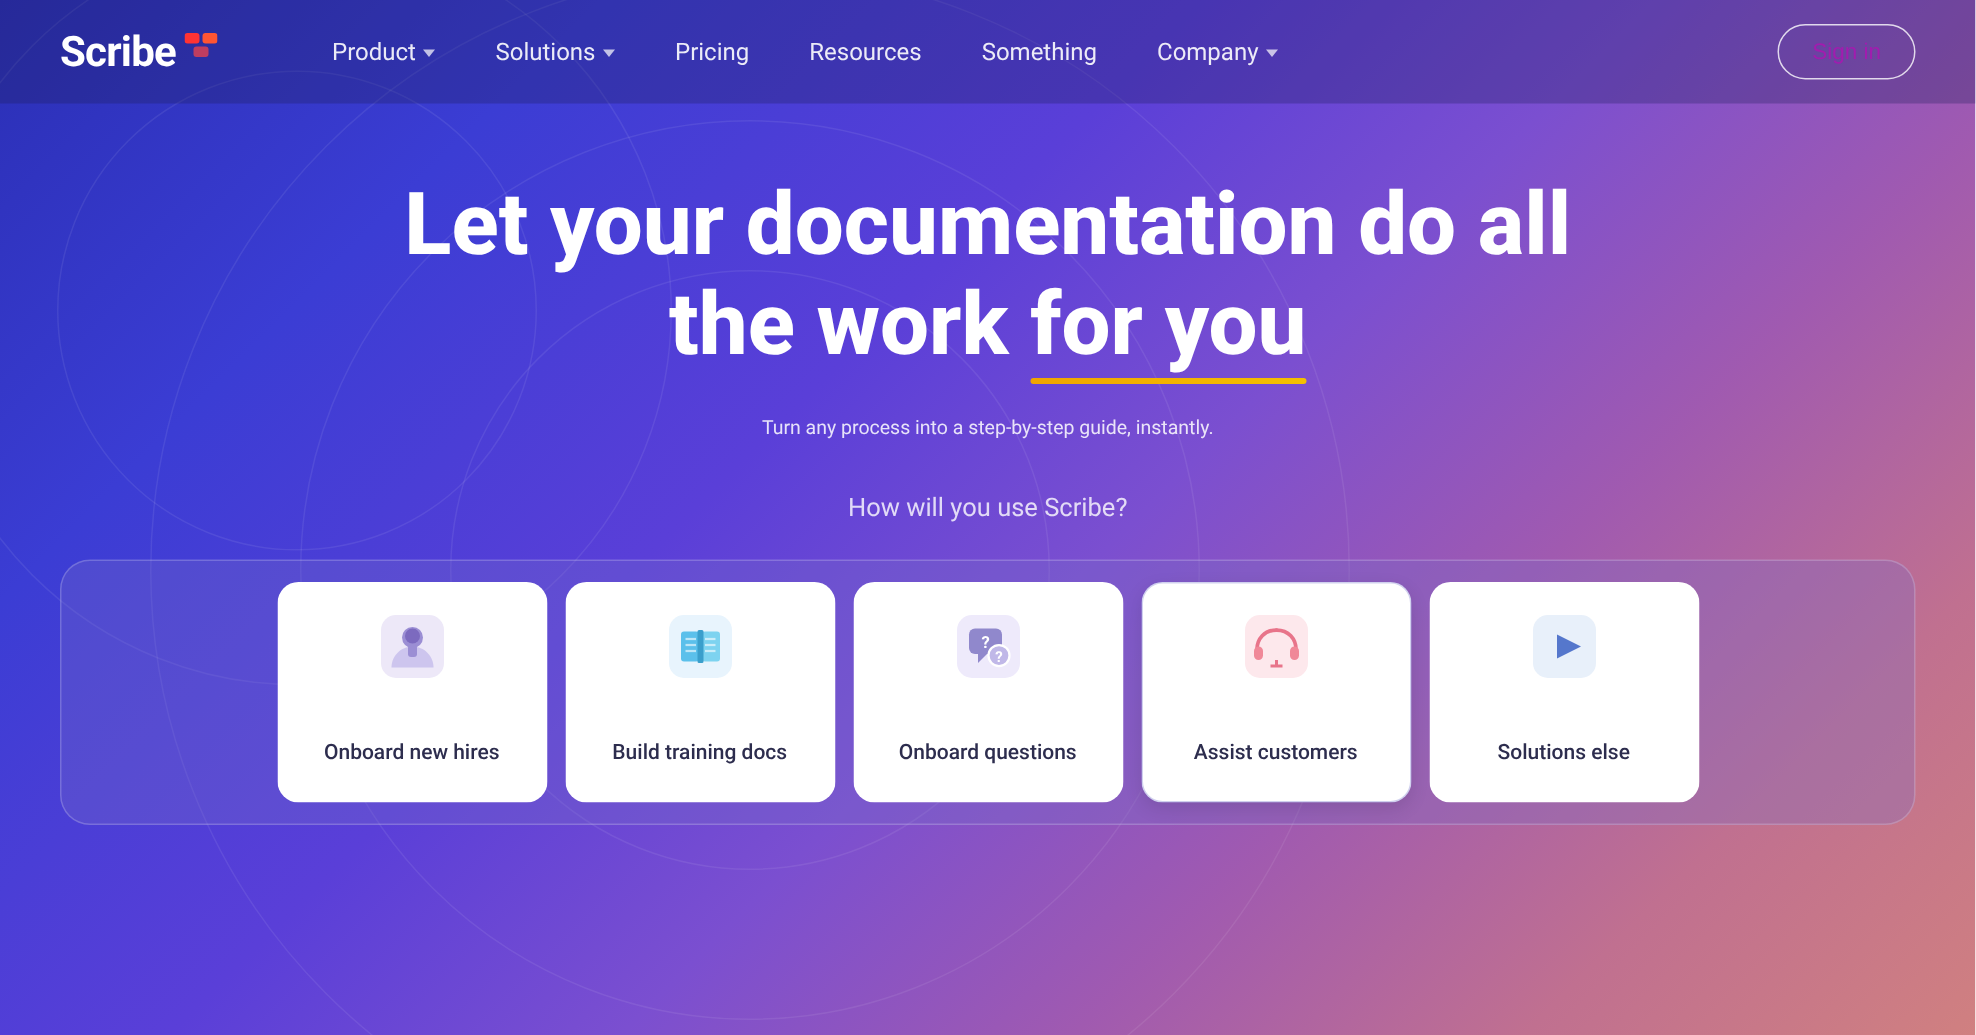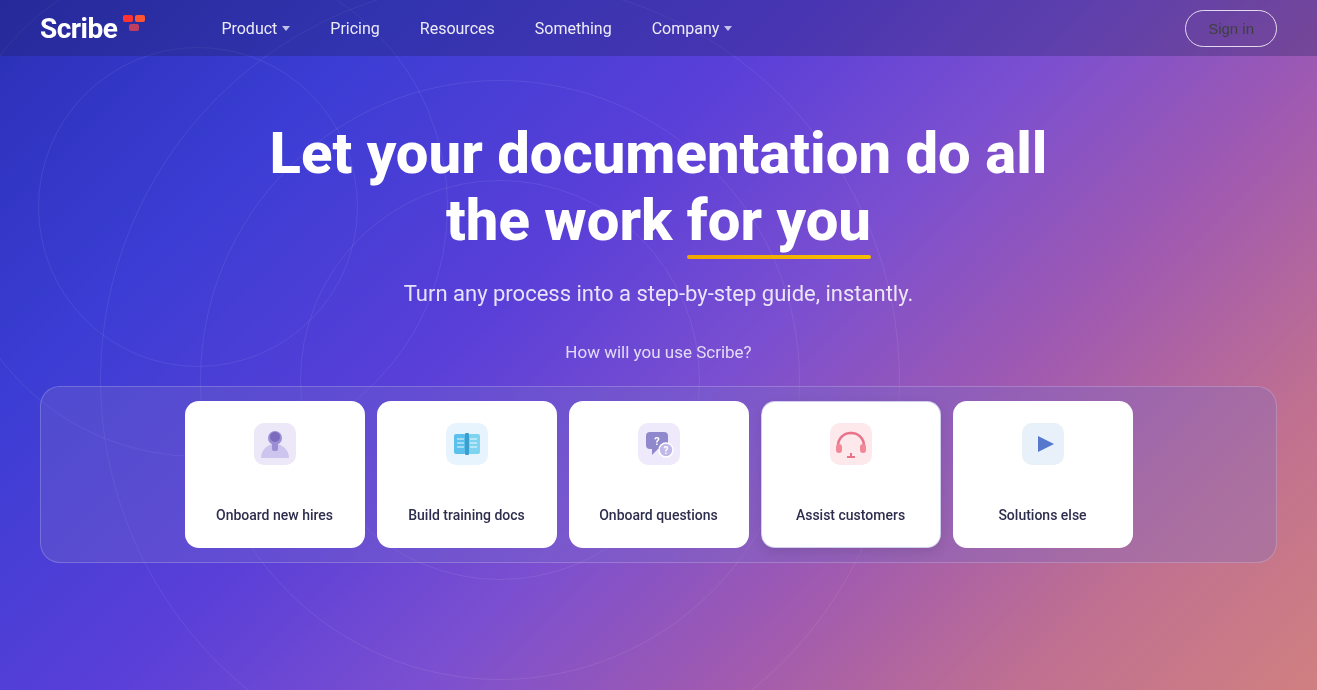--- a/index.html
+++ b/index.html
@@ -33,21 +33,21 @@
       transform: translate(-50%, -50%);
     }
 
     
     nav {
       position: relative;
       z-index: 10;
       display: flex;
       align-items: center;
       padding: 0 40px;
-      height: 56px;
+      height: 69px;
       background: rgba(30, 30, 90, 0.3);
     }
 
     .logo {
       display: flex;
       align-items: center;
       gap: 4px;
       text-decoration: none;
       margin-right: 60px;
     }
@@ -84,37 +84,37 @@
       border-top: 5px solid rgba(255,255,255,0.7);
       margin-top: 1px;
     }
 
     .nav-right {
       margin-left: auto;
     }
     .sign-in-btn {
       background: transparent;
       border: 1.5px solid rgba(255,255,255,0.8);
-      color: #404040;
+      color: #a21caf;
       font-size: 15px;
       font-weight: 500;
       padding: 9px 22px;
       border-radius: 50px;
       cursor: pointer;
       transition: background 0.2s;
     }
 
     
     .hero {
       position: relative;
       z-index: 5;
       display: flex;
       flex-direction: column;
       align-items: center;
-      padding-top: 64px;
+      padding-top: 48px;
     }
 
     .hero-title {
       font-size: 58px;
       font-weight: 800;
       color: white;
       text-align: center;
       line-height: 1.15;
       max-width: 850px;
     }
@@ -129,21 +129,21 @@
       bottom: -6px;
       left: 0;
       right: 0;
       height: 4px;
       background: linear-gradient(90deg, #f0a500, #f5c000);
       border-radius: 2px;
     }
 
     .hero-subtitle {
       margin-top: 28px;
-      font-size: 22px;
+      font-size: 13px;
       color: rgba(255,255,255,0.85);
       text-align: center;
     }
 
     .use-question {
       margin-top: 36px;
       font-size: 17px;
       color: rgba(255,255,255,0.8);
     }
 
@@ -229,20 +229,24 @@
       <rect x="6" y="9" width="10" height="7" rx="2" fill="#ff4444" opacity="0.7"></rect>
     </svg>
   </a>
 
   <div class="nav-links">
     <a class="nav-item">
       <span>Product</span>
       <span class="chevron"></span>
     </a>
     <a class="nav-item">
+      <span>Solutions</span>
+      <span class="chevron"></span>
+    </a>
+    <a class="nav-item">
       <span>Pricing</span>
     </a>
     <a class="nav-item">
       <span>Resources</span>
     </a>
     <a class="nav-item">
       <span>Something</span>
     </a>
     <a class="nav-item">
       <span>Company</span>

